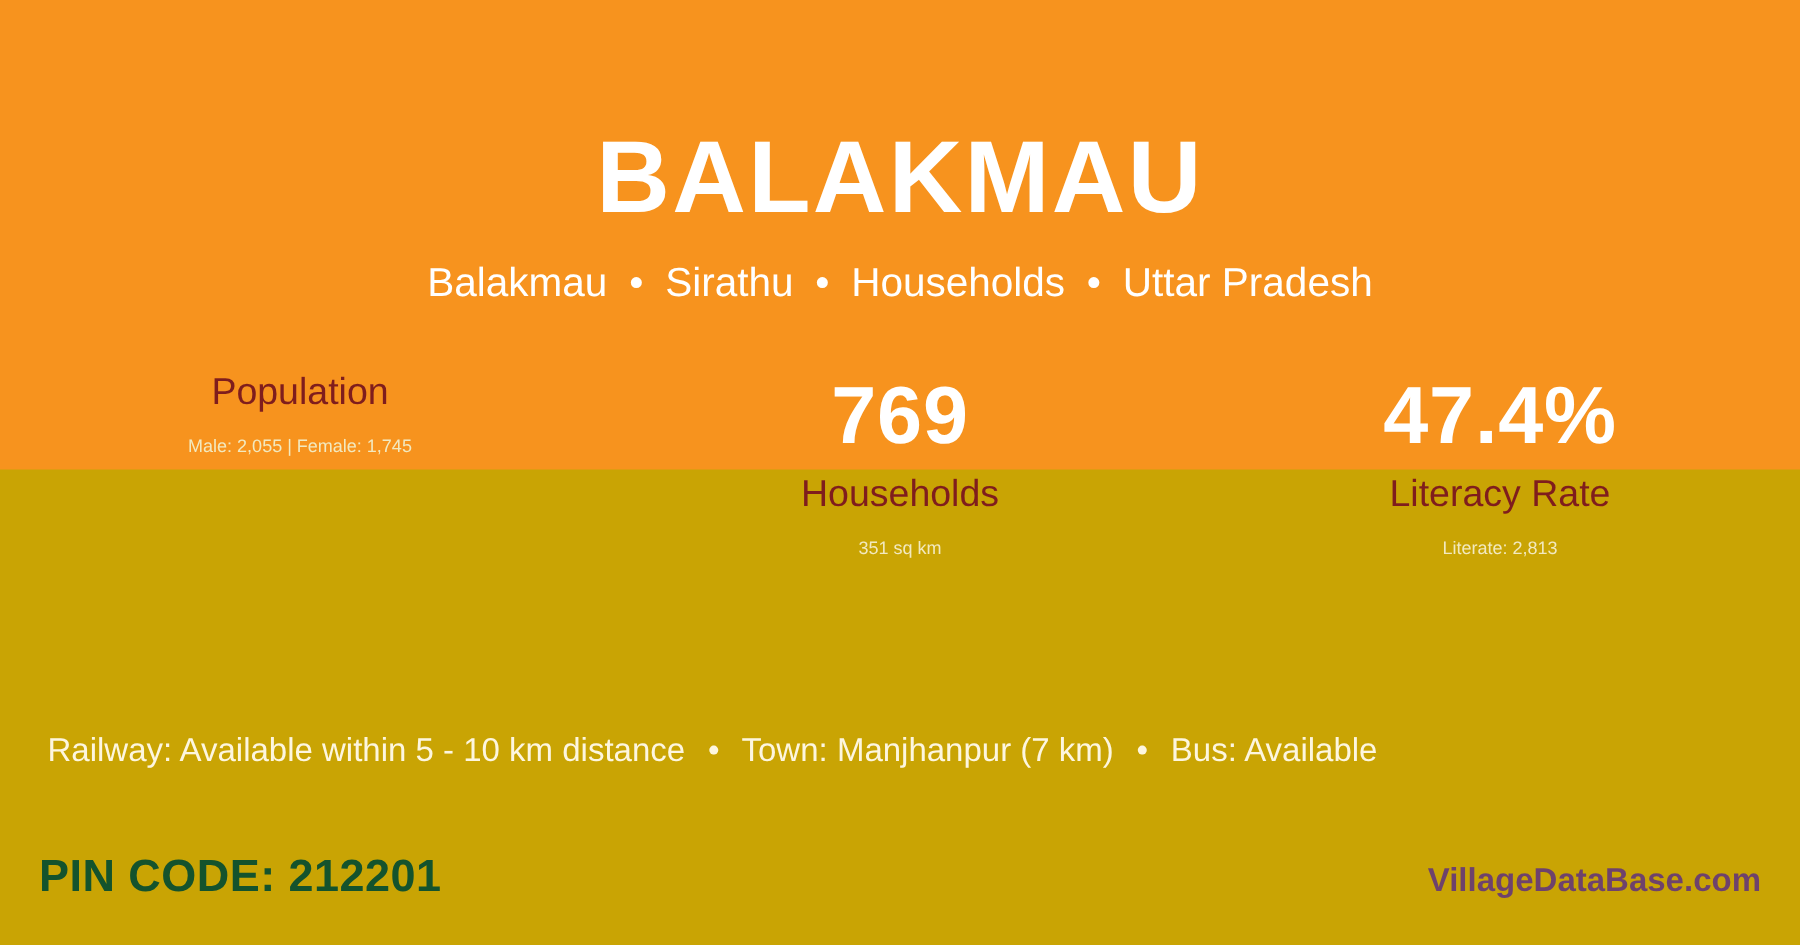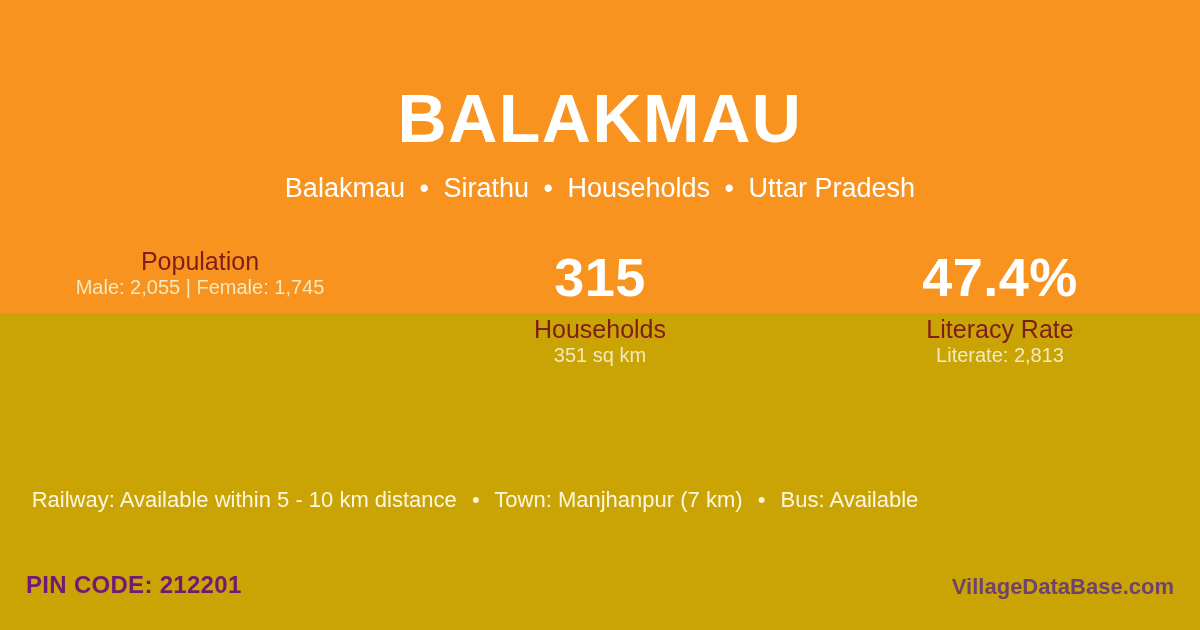--- a/index.html
+++ b/index.html
@@ -89,22 +89,22 @@
   }
   .stat-label {
     margin-top: 3px;
     font-size: 25px;
     line-height: 30px;
     font-weight: normal;
     color: #7f1d1d;
     white-space: nowrap;
   }
   .stat-sub {
-    margin-top: 1px;
-    font-size: 20px;
+    margin-top: 11px;
+    font-size: 12px;
     line-height: 20px;
     font-weight: normal;
     color: #f2e9bf;
     white-space: nowrap;
   }
 
   
   .infra-row {
     position: absolute;
     left: 0;
@@ -131,24 +131,24 @@
     left: 0;
     bottom: 0;
     width: 1200px;
     height: 72px;
     z-index: 3;
   }
   .pin-code {
     position: absolute;
     left: 26px;
     top: 12px;
-    font-size: 24px;
+    font-size: 30px;
     line-height: 30px;
     font-weight: bold;
-    color: #701a75;
+    color: #14532d;
     letter-spacing: 0.3px;
     white-space: nowrap;
   }
   .brand {
     position: absolute;
     right: 26px;
     top: 15px;
     font-size: 22px;
     line-height: 28px;
     font-weight: bold;
@@ -178,21 +178,21 @@
   </div>
 
   <div class="stats-row">
 
     <div class="stat-col">
       <div class="stat-label">Population</div>
       <div class="stat-sub">Male: 2,055 | Female: 1,745</div>
     </div>
 
     <div class="stat-col">
-      <div class="stat-value">315</div>
+      <div class="stat-value">769</div>
       <div class="stat-label">Households</div>
       <div class="stat-sub">351 sq km</div>
     </div>
 
     <div class="stat-col">
       <div class="stat-value">47.4%</div>
       <div class="stat-label">Literacy Rate</div>
       <div class="stat-sub">Literate: 2,813</div>
     </div>
 

